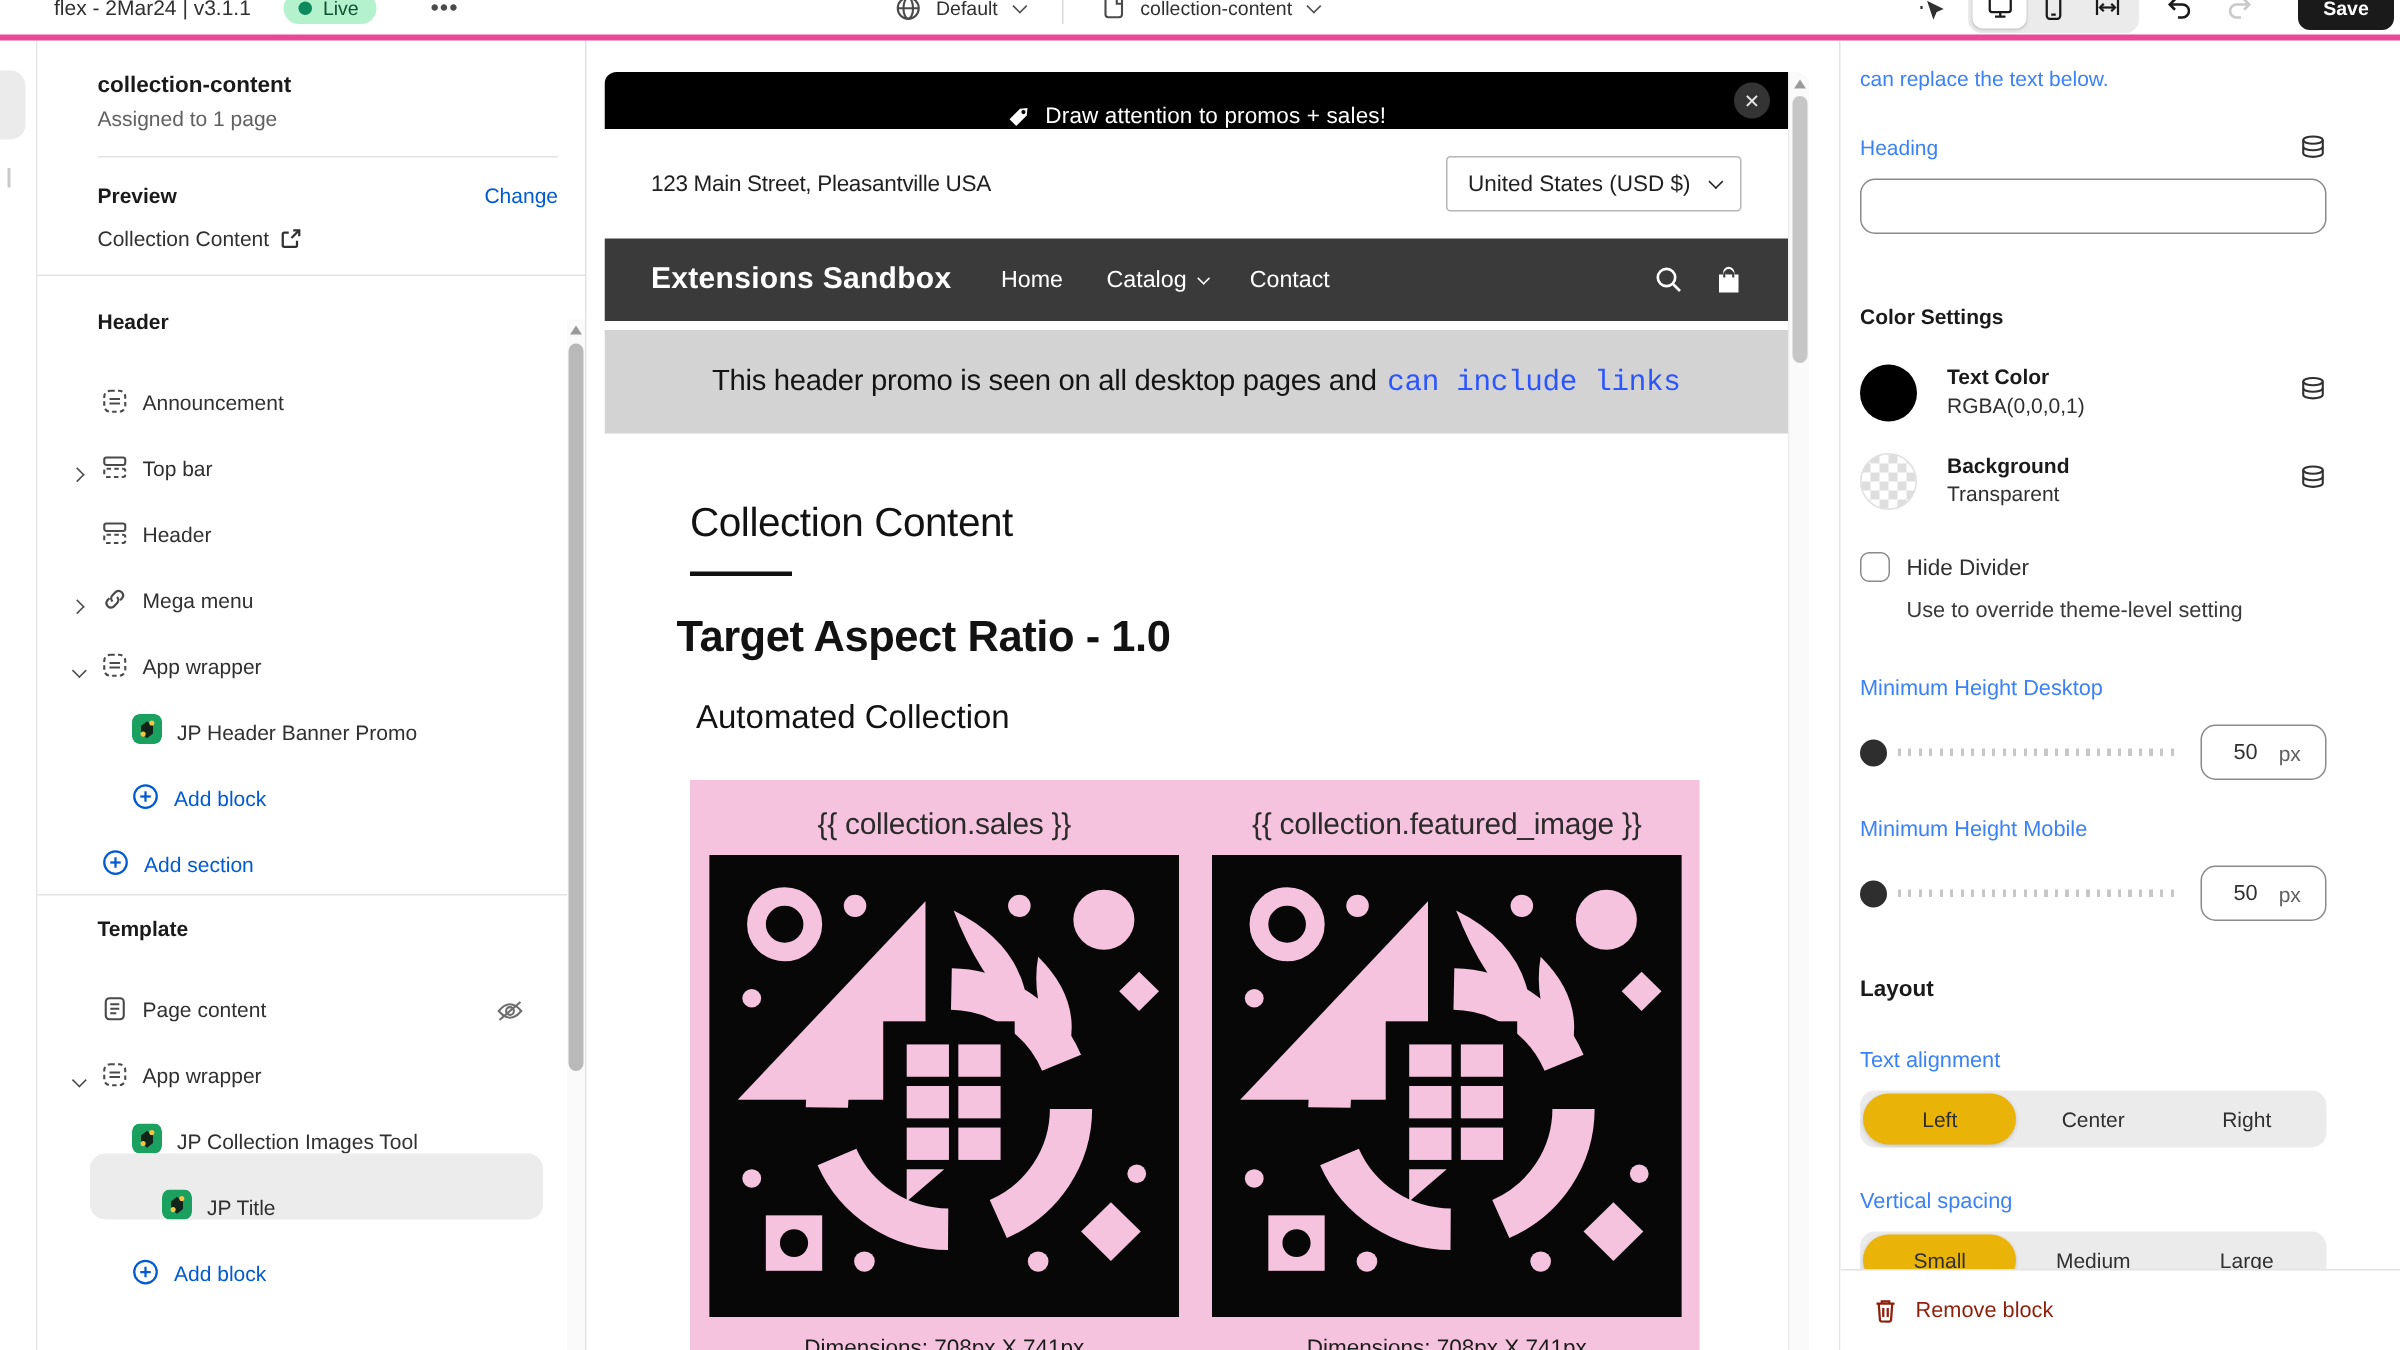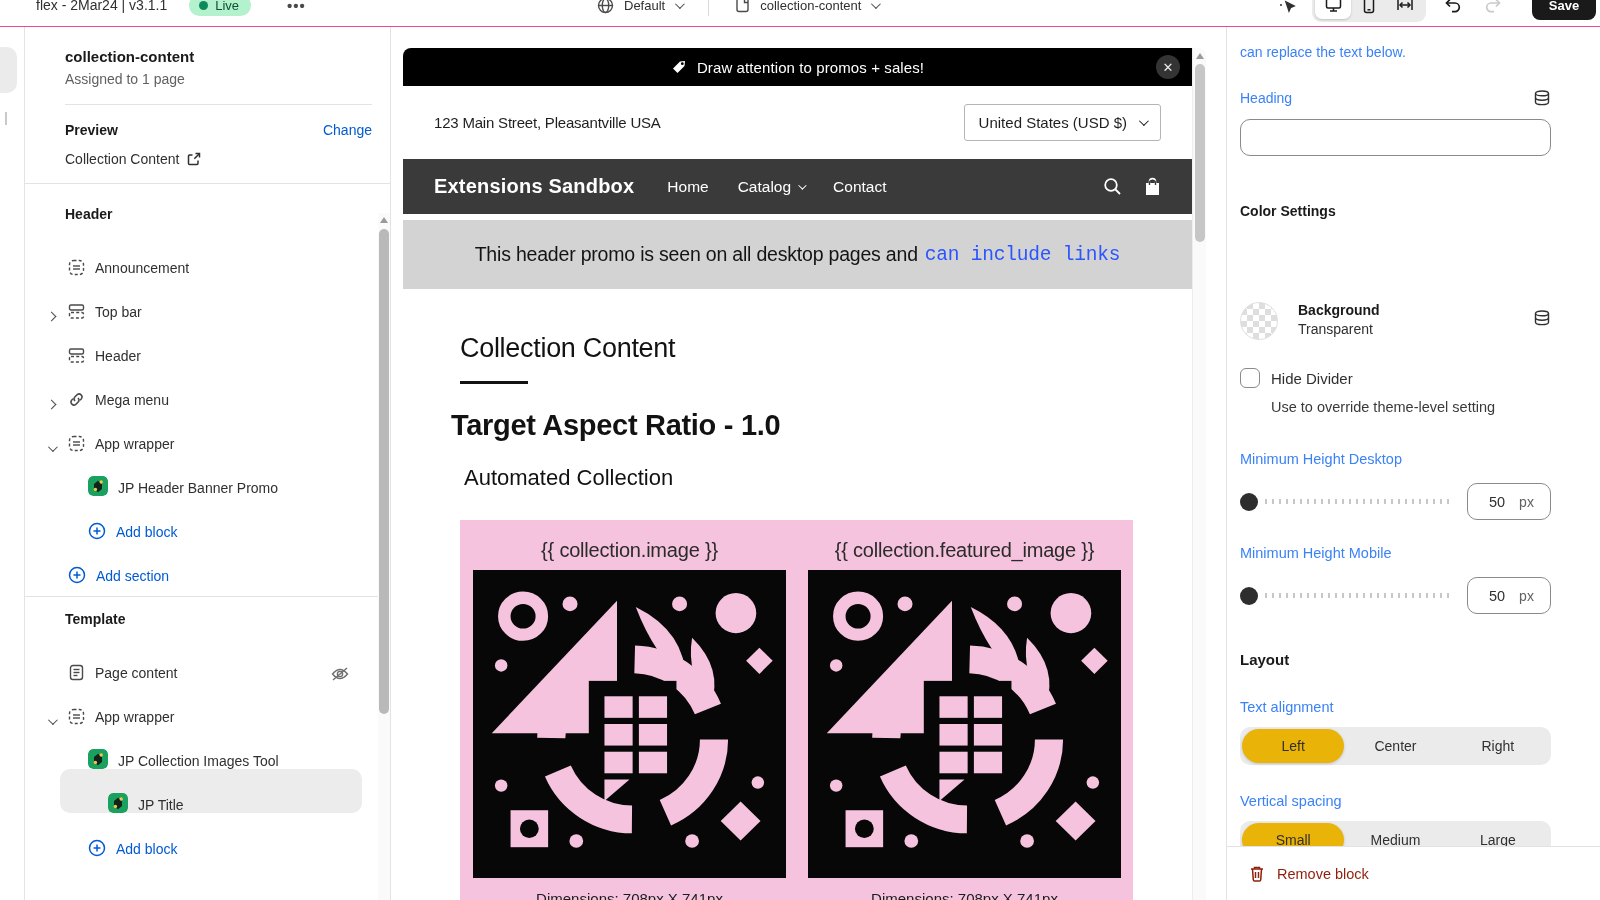--- a/index.html
+++ b/index.html
@@ -1,20 +1,20 @@
 <!DOCTYPE html>
 <html style="--accent-blue: #005bd3; --live-green-bg: #b4f1cd; --live-green-text: #0c5132; --critical-red: #8e1f0b; --preview-nav: #3a3a3a; --promo-gray: #d3d3d3; --promo-link-blue: #2b55ff; --pink-panel: #f5c3de; --save-black: #1a1a1a;"><head>
 <meta charset="utf-8">
 <style>
   * { box-sizing: border-box; margin:0; padding:0; }
   html,body { width:1600px; height:900px; overflow:hidden; }
   body { font-family:"Liberation Sans", sans-serif; color:#303030; background:#fff; position:relative; font-size:14px; }
 
   
-  .topbar { position:absolute; left:0; top:0; width:1600px; height:27px; background:#fff; border-bottom:1px solid #ec4899; overflow:hidden; z-index:30; }
+  .topbar { position:absolute; left:0; top:0; width:1600px; height:27px; background:#fff; border-bottom:4px solid #ec4899; overflow:hidden; z-index:30; }
   .tb-row { position:absolute; top:-16px; left:0; width:100%; height:42px; display:flex; align-items:center; }
   .tb-store { margin-left:36px; font-size:14px; font-weight:500; color:#303030; white-space:nowrap; }
   .live-pill { margin-left:22px; display:flex; align-items:center; gap:7px; background:var(--live-green-bg); color:var(--live-green-text); border-radius:12px; padding:3px 12px 3px 10px; font-size:13px; font-weight:500; }
   .live-dot { width:9px; height:9px; border-radius:50%; background:#0c8a5c; }
   .tb-dots { margin-left:36px; font-size:15px; letter-spacing:1px; color:#4a4a4a; font-weight:bold; }
   .tb-center { position:absolute; left:597px; top:0; height:42px; display:flex; align-items:center; gap:10px; }
   .tb-center .lbl { font-size:13px; color:#303030; }
   .tb-vdiv { width:1px; height:22px; background:#d9d9d9; margin:0 16px; }
   .tb-right { position:absolute; right:0; top:0; height:42px; display:flex; align-items:center; padding-right:4px; }
   .dev-seg { display:flex; align-items:center; background:#ebebeb; border-radius:9px; padding:3px; margin-left:14px; }
@@ -57,21 +57,21 @@
   .sb-scroll .arr { position:absolute; top:4px; left:2px; width:0; height:0; border-left:4px solid transparent; border-right:4px solid transparent; border-bottom:6px solid #9a9a9a; }
   .sb-scroll .thumb { position:absolute; top:16px; left:1px; width:10px; height:485px; background:#b9b9b9; border-radius:5px; }
 
   
   .preview { position:absolute; left:403px; top:48px; width:803px; height:852px; background:#fff; border-radius:8px 8px 0 0; overflow:hidden; z-index:4; }
   .pv-inner { position:absolute; left:0; top:0; width:789px; height:852px; }
   .pv-scroll { position:absolute; right:0; top:0; width:14px; height:852px; background:#fafafa; border-left:1px solid #ededed; }
   .pv-scroll .arr { position:absolute; top:5px; left:3px; width:0; height:0; border-left:4px solid transparent; border-right:4px solid transparent; border-bottom:6px solid #9a9a9a; }
   .pv-scroll .thumb { position:absolute; top:16px; left:2px; width:10px; height:178px; background:#c6c6c6; border-radius:5px; }
 
-  .announce { height:38px; background:#000; color:#fff; display:flex; align-items:center; justify-content:center; gap:10px; font-size:15px; position:relative; letter-spacing:.1px; }
+  .announce { height:38px; background:#000; color:#fff; display:flex; align-items:flex-end; justify-content:center; gap:10px; font-size:15px; position:relative; letter-spacing:.1px; }
   .announce-close { position:absolute; right:12px; top:7px; width:24px; height:24px; border-radius:50%; background:#343434; color:#e8e8e8; display:flex; align-items:center; justify-content:center; font-size:13px; cursor:pointer; }
   .store-top { height:73px; display:flex; align-items:center; padding:0 31px; background:#fff; }
   .addr { font-size:15px; color:#1f1f1f; letter-spacing:-.2px; }
   .country-sel { margin-left:auto; border:1px solid #b5b5b5; border-radius:3px; padding:9px 14px; display:flex; align-items:center; gap:12px; font-size:15px; color:#1f1f1f; cursor:pointer; }
   .country-sel .chev { border-color:#1f1f1f; }
   .store-nav { height:55px; background:var(--preview-nav); display:flex; align-items:center; padding:0 31px; color:#fff; }
   .brand { font-size:20px; font-weight:700; letter-spacing:.2px; }
   .nav-links { display:flex; align-items:center; gap:29px; margin-left:33px; font-size:15.5px; }
   .nav-link { display:flex; align-items:center; gap:7px; cursor:pointer; }
   .nav-link .chev { border-color:#fff; width:6px; height:6px; }
@@ -473,21 +473,21 @@
     </div>
 
     <div class="pv-content">
       <div class="cc-title">Collection Content</div>
       <div class="cc-rule"></div>
       <div class="cc-heading">Target Aspect Ratio - 1.0</div>
       <div class="cc-subheading">Automated Collection</div>
 
       <div class="pink-panel">
         <div class="fig">
-          <div class="fig-label">{{ collection.image }}</div>
+          <div class="fig-label">{{ collection.sales }}</div>
           <div class="fig-img">
             <svg viewBox="0 0 100 100" preserveAspectRatio="none">
                 <use href="#tile"></use>
               </svg>
           </div>
           <div class="fig-cap">Dimensions: 708px X 741px</div>
         </div>
         <div class="fig">
           <div class="fig-label">{{ collection.featured_image }}</div>
           <div class="fig-img">
@@ -516,20 +516,32 @@
     <svg class="ic" width="18" height="16" viewBox="0 0 18 16" fill="none" stroke="#303030" stroke-width="1.4">
       <ellipse cx="9" cy="3.4" rx="6.5" ry="2.4"></ellipse>
       <path d="M2.5,3.4 v4.4 c0,1.3 2.9,2.4 6.5,2.4 s6.5,-1.1 6.5,-2.4 v-4.4"></path>
       <path d="M2.5,7.8 v4.4 c0,1.3 2.9,2.4 6.5,2.4 s6.5,-1.1 6.5,-2.4 v-4.4"></path>
     </svg>
   </div>
   <input class="set-abs text-input" style="top: 92px;" type="text" value="">
 
   <div class="set-abs set-bold" style="top:176px;">Color Settings</div>
 
+  <div class="set-abs color-row" style="top:216px;">
+    <span class="swatch black"></span>
+    <span class="color-txt">
+      <div class="set-bold">Text Color</div>
+      <div class="v">RGBA(0,0,0,1)</div>
+    </span>
+    <svg class="ic row-dbicon" width="18" height="16" viewBox="0 0 18 16" fill="none" stroke="#303030" stroke-width="1.4">
+      <ellipse cx="9" cy="3.4" rx="6.5" ry="2.4"></ellipse>
+      <path d="M2.5,3.4 v4.4 c0,1.3 2.9,2.4 6.5,2.4 s6.5,-1.1 6.5,-2.4 v-4.4"></path>
+      <path d="M2.5,7.8 v4.4 c0,1.3 2.9,2.4 6.5,2.4 s6.5,-1.1 6.5,-2.4 v-4.4"></path>
+    </svg>
+  </div>
 
   <div class="set-abs chk-row" style="top:341px;">
     <span class="checkbox"></span>
     <span style="font-size:15px;">Hide Divider</span>
   </div>
 
   <div class="set-abs color-row" style="top:275px;">
     <span class="swatch transp"></span>
     <span class="color-txt">
       <div class="set-bold">Background</div>

